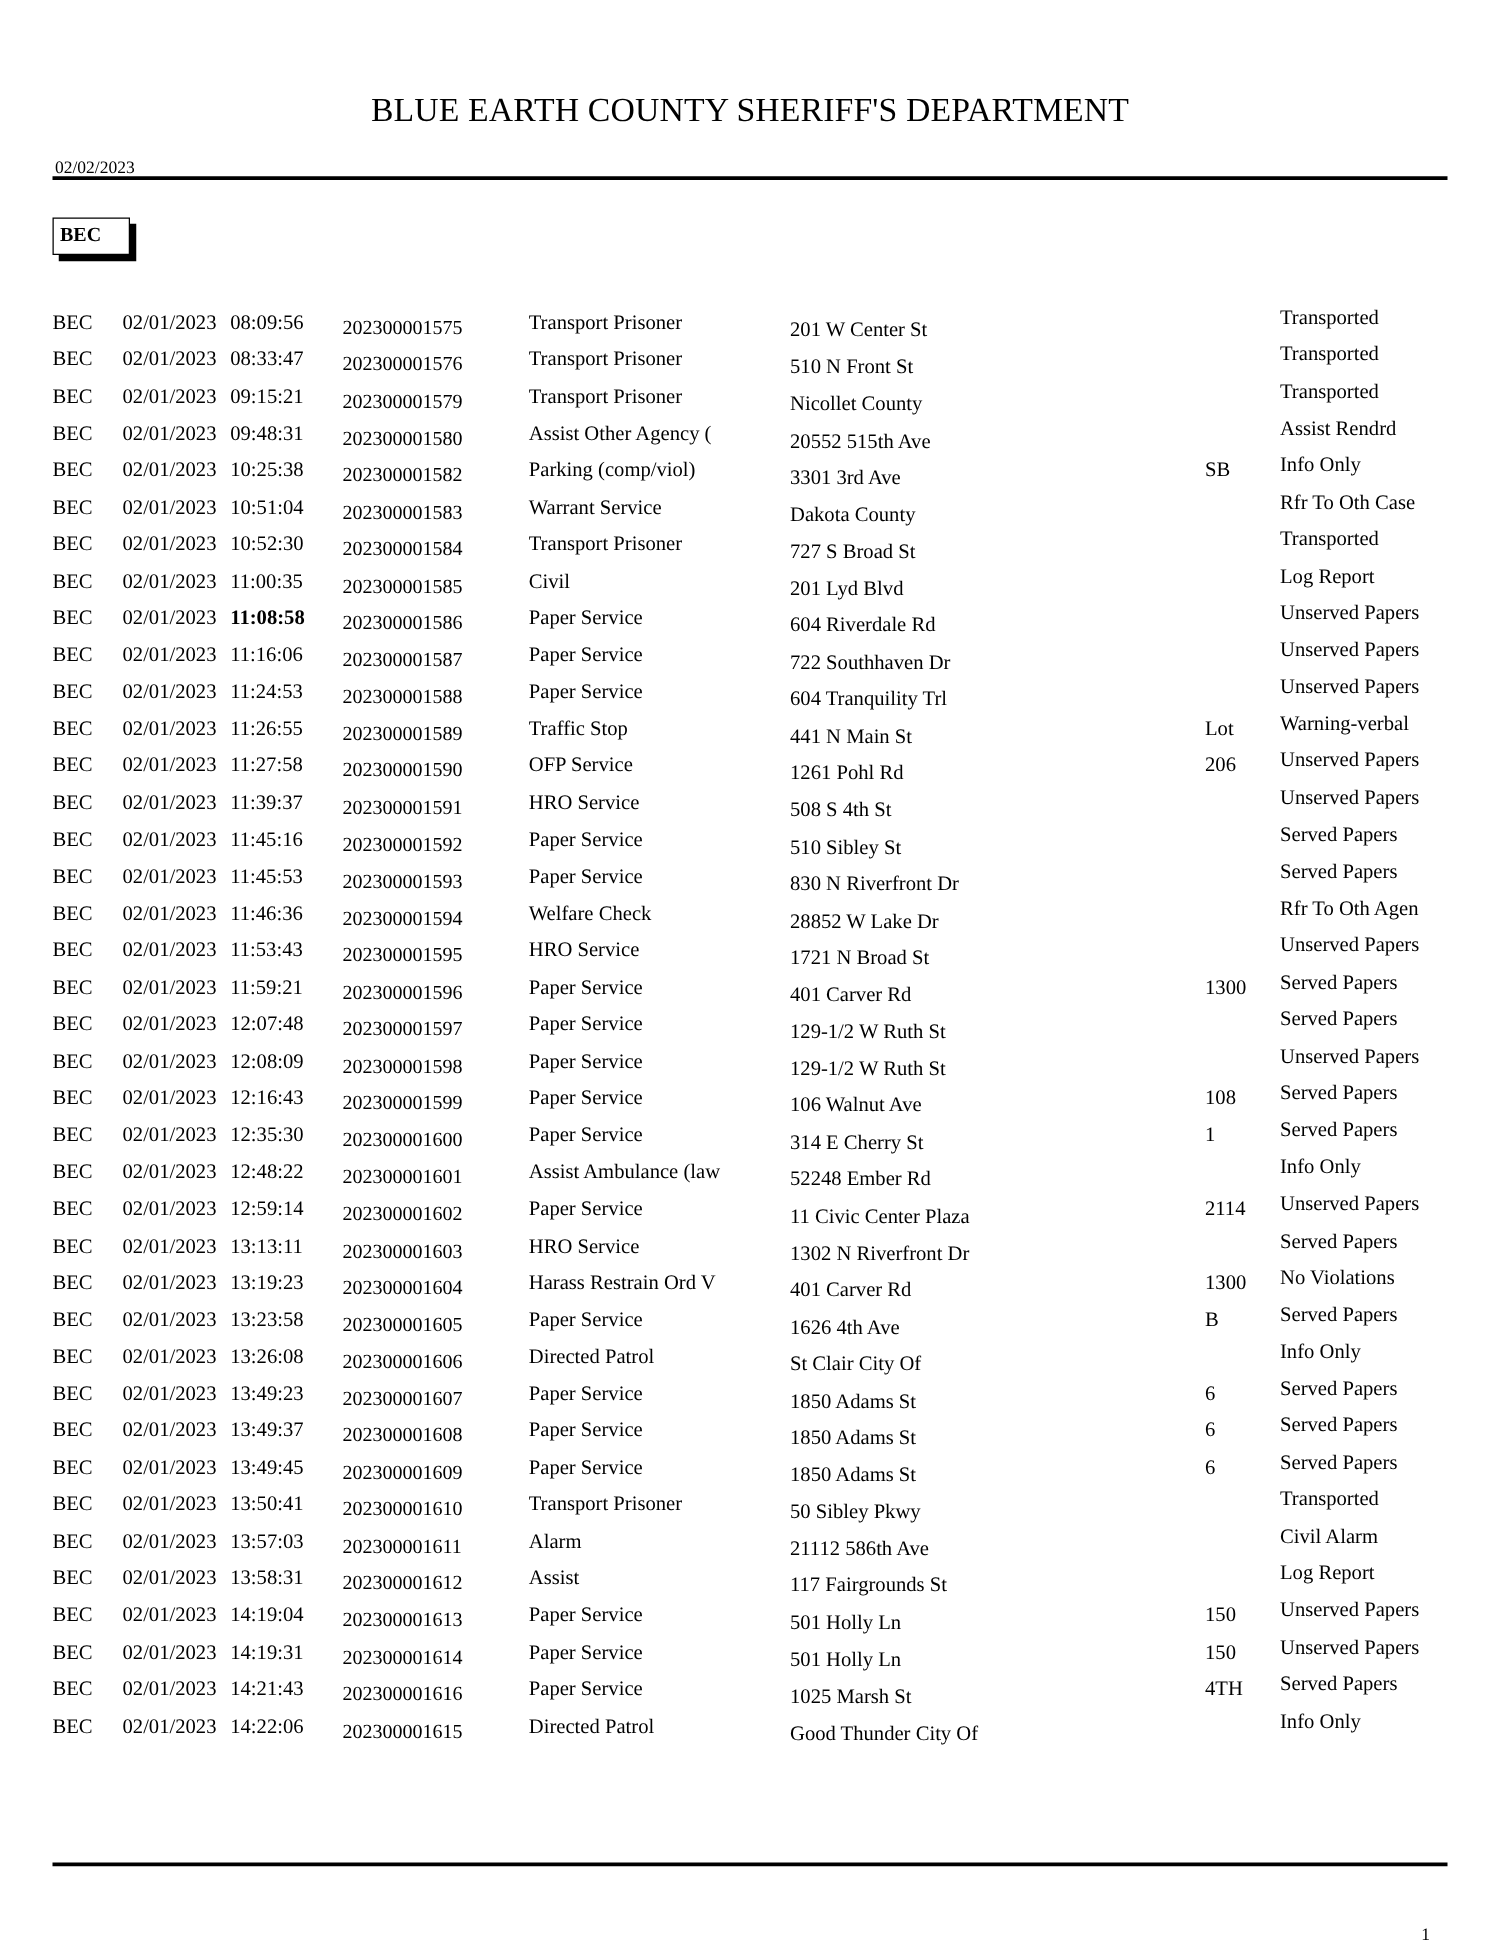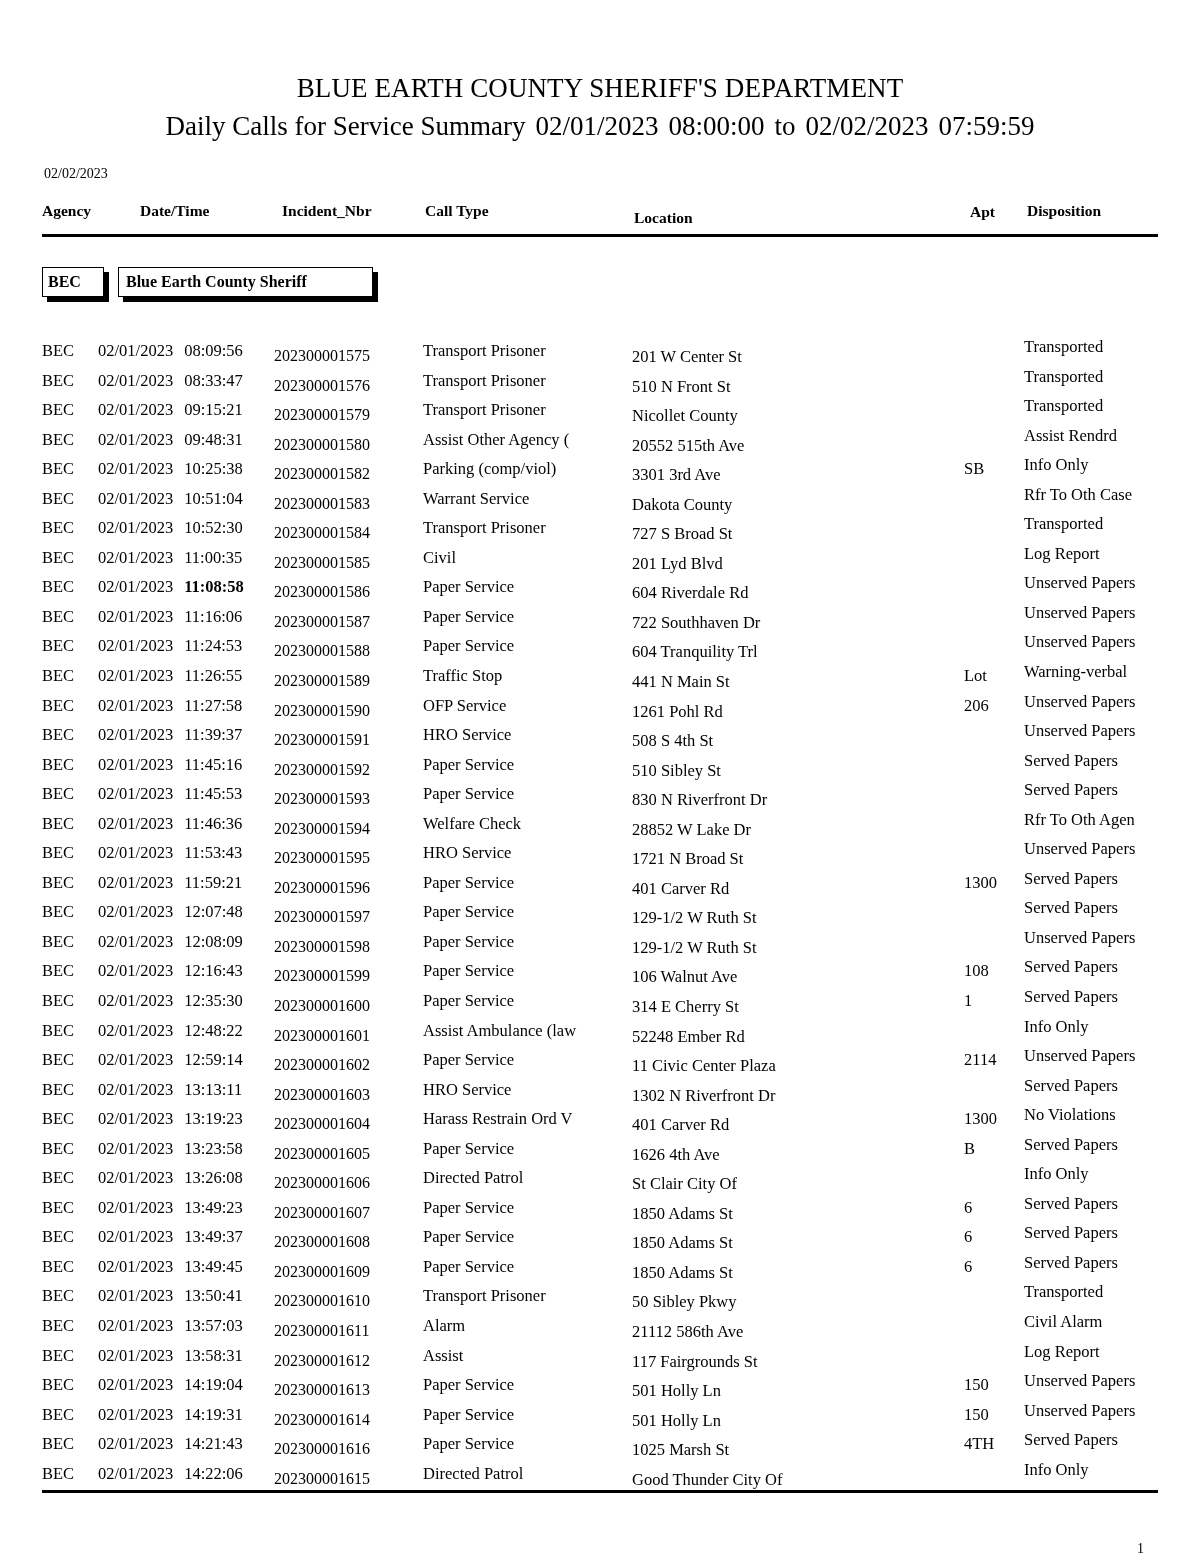--- a/index.html
+++ b/index.html
@@ -140,44 +140,29 @@
     font-size: 14px;
   }
 </style>
 </head>
 <body>
 
 <div class="page">
 
   <div class="title-block">
     <div class="title-main">BLUE EARTH COUNTY SHERIFF'S DEPARTMENT</div>
-    <div class="title-sub">
-      <span>Daily Calls for Service Summary</span><span class="gap"></span><span>02/01/2023</span><span class="gap"></span><span>08:00:00</span><span class="gap"></span><span>to</span><span class="gap"></span><span>02/02/2023</span><span class="gap"></span><span>07:59:59</span>
-    </div>
   </div>
 
   <div class="run-date">02/02/2023</div>
 
-  <div class="col-headers">
-    <span style="left:0px;   top:6px;">Agency</span>
-    <span style="left:98px;  top:6px;">Date/Time</span>
-    <span style="left:240px; top:6px;">Incident_Nbr</span>
-    <span style="left:383px; top:6px;">Call Type</span>
-    <span style="left:592px; top:13px;">Location</span>
-    <span style="left:928px; top:7px;">Apt</span>
-    <span style="left:985px; top:6px;">Disposition</span>
-  </div>
   <div class="hdr-rule"></div>
 
   <div class="agency-group">
     <div class="shadow-box box-code">
       <span>BEC</span>
-    </div>
-    <div class="shadow-box box-name">
-      <span>Blue Earth County Sheriff</span>
     </div>
   </div>
 
   <div class="rows" id="rows-container">
       <div class="row">
         <span class="c-datetime"><span style="position: static;">02/01/2023</span><span class="tm" style="position: static;">08:09:56</span></span>
         <span class="c-agency">BEC</span>
         <span class="c-incident">202300001575</span>
         <span class="c-calltype">Transport Prisoner</span>
         <span class="c-location">201 W Center St</span>

